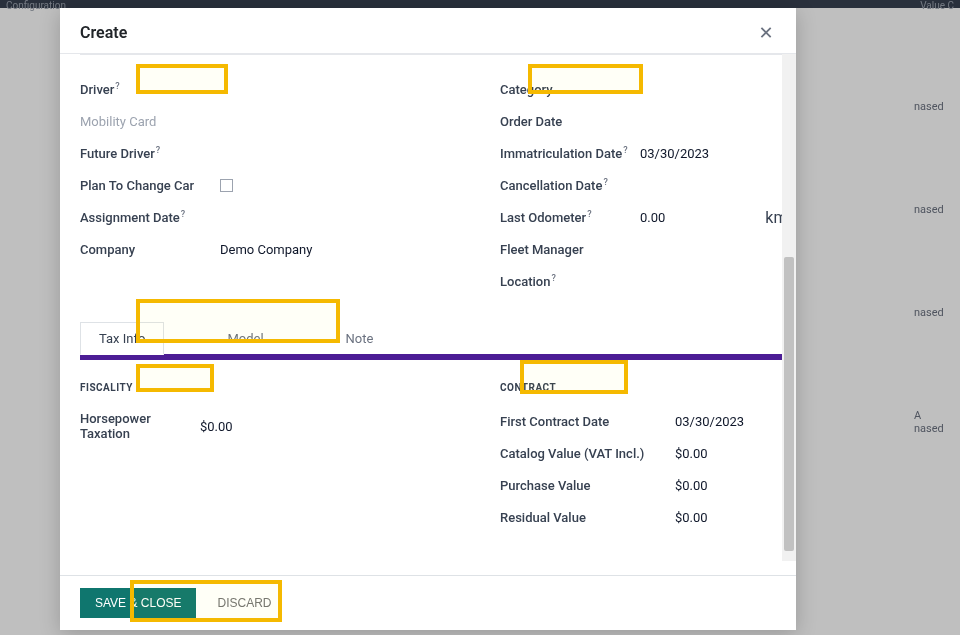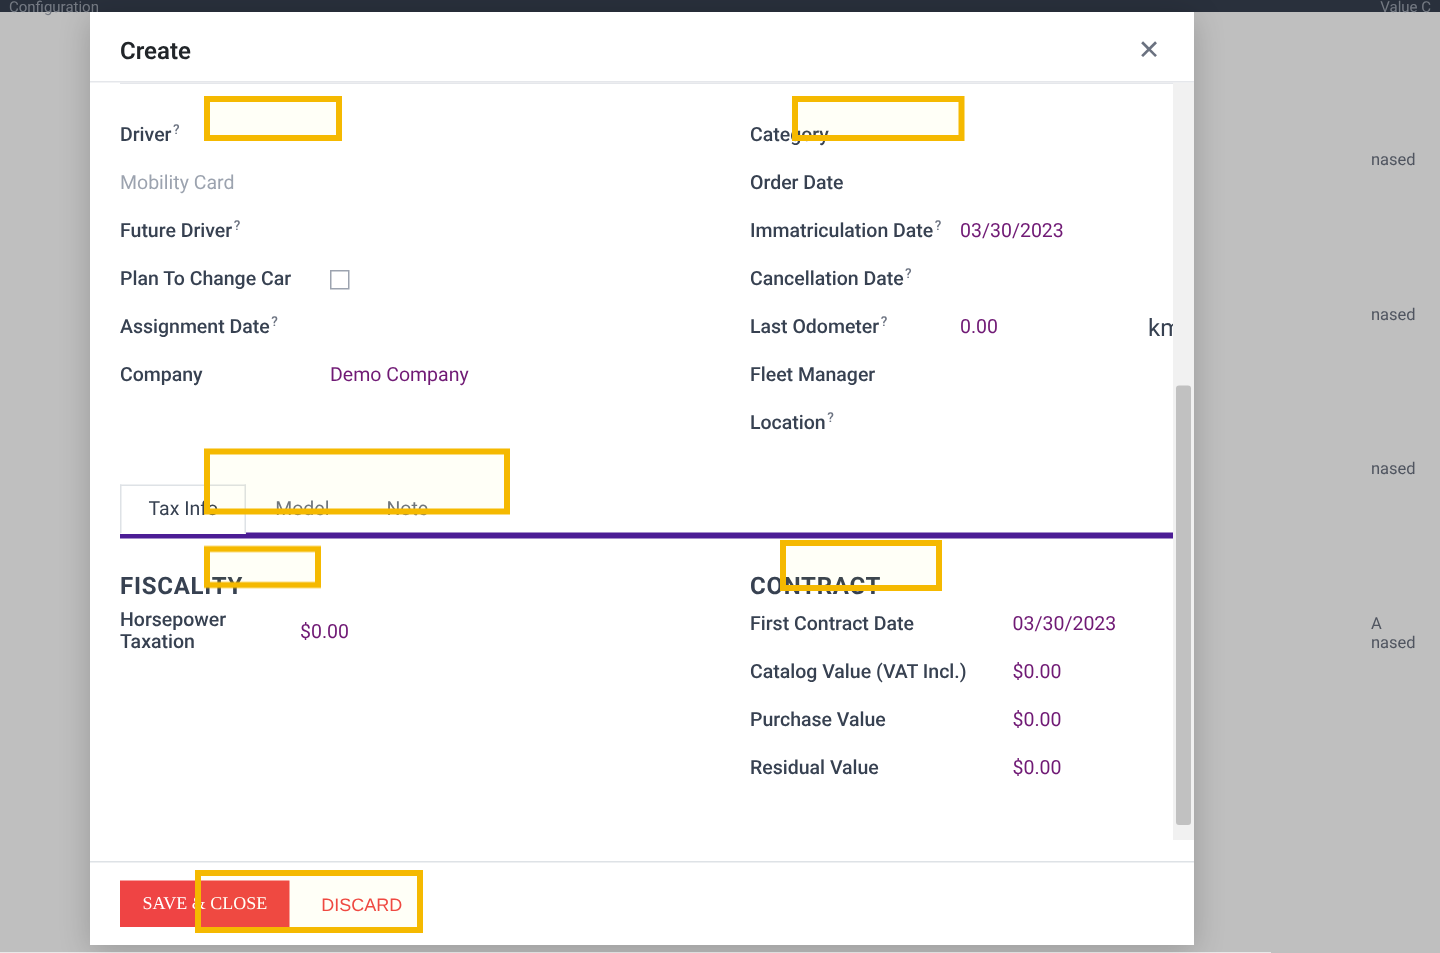--- a/index.html
+++ b/index.html
@@ -99,21 +99,21 @@
     .field-label {
       width: 140px;
       font-size: 13px;
       font-weight: 500;
       color: #374151;
       flex-shrink: 0;
     }
     .field-label.light { color: #9ca3af; font-weight: 400; }
     .field-value {
       font-size: 13px;
-      color: #701a75;
+      color: #0f172a;
     }
     .help-q {
       font-size: 9px;
       vertical-align: super;
       color: #6b7280;
       margin-left: 1px;
     }
     .checkbox {
       width: 13px;
       height: 13px;
@@ -121,22 +121,23 @@
       display: inline-block;
     }
     .unit {
       font-size: 16px;
       color: #374151;
       margin-left: 100px;
     }
     .tabs-row {
       display: flex;
       margin-top: 18px;
-      border-bottom: 4px solid #4c1d95;
+      border-bottom: 6px solid #4c1d95;
       min-width: 820px;
+      gap: 44px;
     }
     .tab {
       padding: 8px 18px;
       border: 1px solid transparent;
       border-bottom: none;
       font-size: 13px;
       color: #6b7280;
       cursor: pointer;
       position: relative;
       bottom: -1px;
@@ -148,49 +149,48 @@
       border-bottom: 1px solid #fff;
     }
     .section-cols {
       display: flex;
       gap: 20px;
       margin-top: 22px;
       min-width: 820px;
       padding-bottom: 20px;
     }
     .section-heading {
-      font-size: 16px;
+      font-size: 10px;
       font-weight: 700;
       letter-spacing: 0.5px;
-      margin-bottom: 6px;
+      margin-bottom: 18px;
       color: #374151;
     }
     .field-row-wide .field-label { width: 155px; }
     .modal-footer {
       border-top: 1px solid #dee2e6;
       padding: 12px 20px;
       display: flex;
       gap: 6px;
       background: #fff;
     }
     .btn {
       padding: 7px 14px;
       font-size: 12px;
       font-weight: 500;
       cursor: pointer;
       border: 1px solid transparent;
     }
     .btn-primary {
-      background: #ef4444;
+      background: #0f766e;
       color: #fff;
-      font-family: Liberation Serif, serif;
     }
     .btn-secondary {
       background: #fff;
-      color: #ef4444;
+      color: #737373;
     }
     .highlight {
       position: absolute;
       border: 4px solid #f5b900;
       background: rgba(255,255,0,0.03);
       z-index: 5;
       pointer-events: none;
     }
     .vscroll {
       position: absolute;

